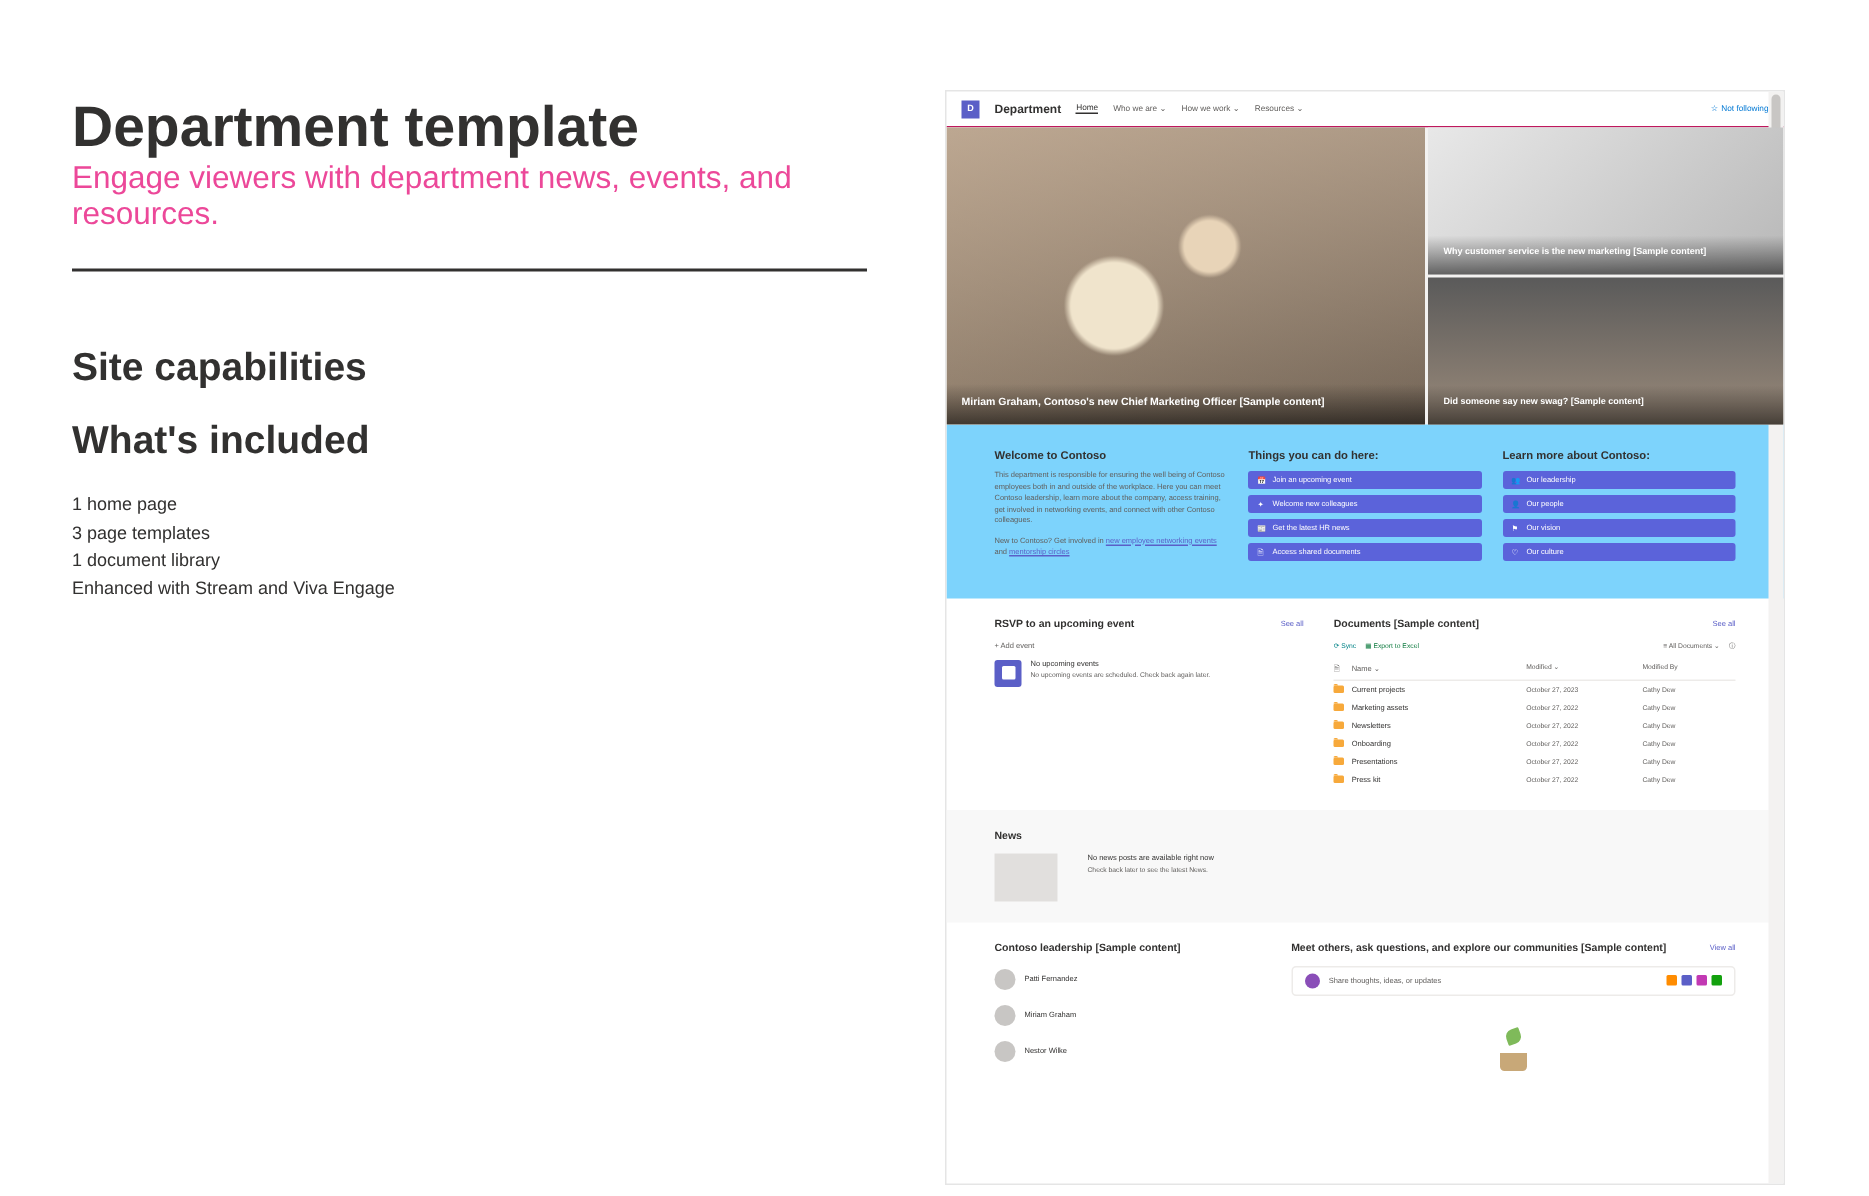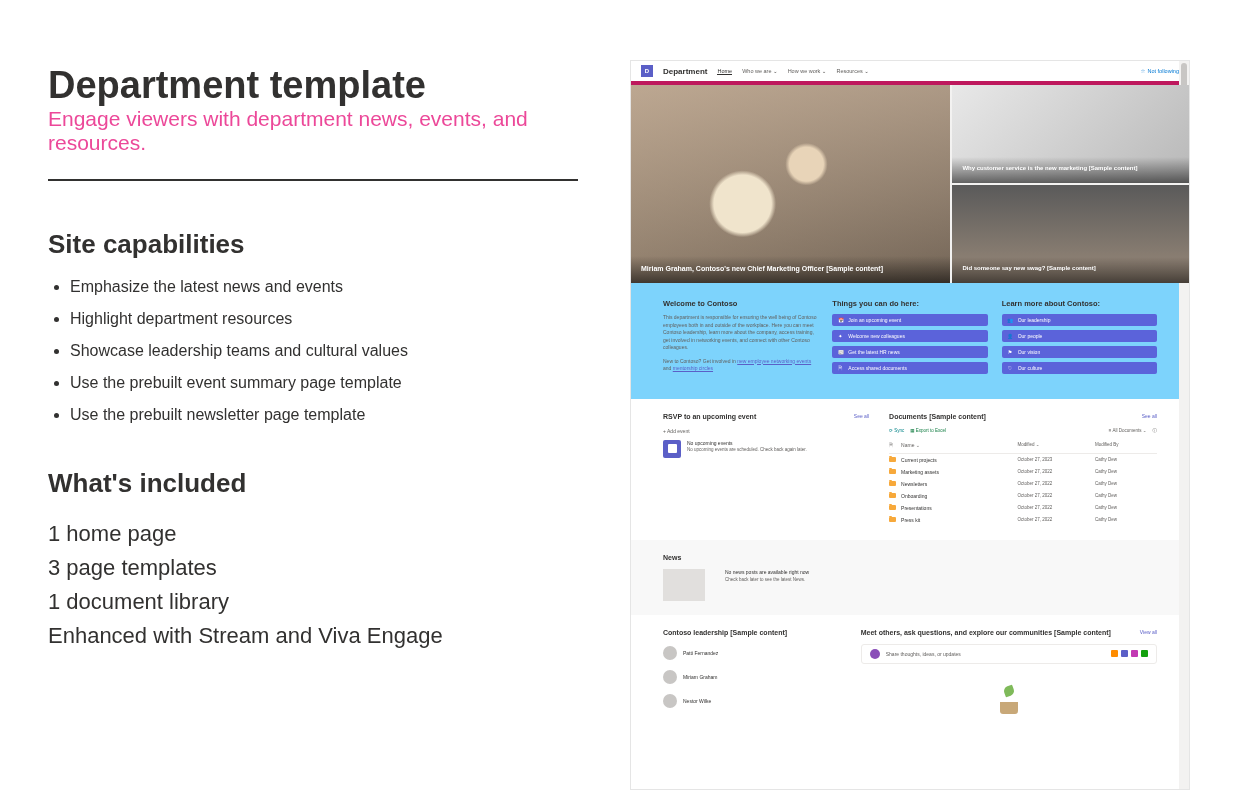--- a/index.html
+++ b/index.html
@@ -5,27 +5,27 @@
 * { box-sizing: border-box; margin: 0; padding: 0; }
 body { font-family: 'Segoe UI', -apple-system, sans-serif; background: #fff; width: 1246px; height: 797px; overflow: hidden; position: relative; }
 
 .left-pane { position: absolute; left: 48px; top: 64px; width: 530px; }
 .main-title { font-size: 38px; font-weight: 700; color: #323130; }
 .subtitle { font-size: 21px; color: #ec4899; margin-bottom: 24px; }
 .divider { border: none; border-top: 2px solid #323130; margin-bottom: 48px; width: 530px; }
 .section-title { font-size: 26px; font-weight: 700; color: #323130; margin-bottom: 18px; }
 .cap-list { list-style: disc; padding-left: 22px; margin-bottom: 44px; }
 .cap-list li { font-size: 16px; color: #323130; margin-bottom: 14px; }
-.included-line { font-size: 22px; color: #323130; line-height: 1.55; }
+.included-line { font-size: 12px; color: #323130; line-height: 1.55; }
 
 .preview { position: absolute; left: 630px; top: 60px; width: 560px; height: 730px; background: #fff; border: 1px solid #e5e5e5; overflow: hidden; font-size: 7px; }
 .preview-scrollbar { position: absolute; right: 0; top: 0; width: 10px; height: 100%; background: #f3f2f1; }
 .preview-scroll-thumb { position: absolute; right: 2px; top: 2px; width: 6px; height: 60px; background: #c8c6c4; border-radius: 3px; }
 
-.p-header { display: flex; align-items: center; height: 24px; padding: 0 10px; gap: 10px; border-bottom: 4px solid #be185d; }
+.p-header { display: flex; align-items: center; height: 24px; padding: 0 10px; gap: 10px; border-bottom: 1px solid #be185d; }
 .p-logo { width: 12px; height: 12px; background: #5b5fc7; display: flex; align-items: center; justify-content: center; color: #fff; font-size: 6px; font-weight: 600; }
 .p-site { font-size: 8px; font-weight: 600; color: #323130; }
 .p-nav { display: flex; gap: 10px; font-size: 5.5px; color: #605e5c; }
 .p-nav-item.active { border-bottom: 1px solid #323130; color: #323130; }
 .p-follow { margin-left: auto; font-size: 5.5px; color: #0078d4; display: flex; align-items: center; gap: 2px; }
 
 .p-hero { display: flex; height: 198px; gap: 2px; background: #f3f2f1; }
 .p-hero-main { flex: 1.35; position: relative; background: linear-gradient(135deg, #c9b299, #8a7a6a); overflow: hidden; }
 .p-hero-main::before { content: ''; position: absolute; inset: 0; background: radial-gradient(circle at 55% 40%, #e8d4b8 8%, transparent 10%), radial-gradient(circle at 35% 60%, #f0e4cc 12%, transparent 14%), linear-gradient(to bottom, rgba(180,160,140,.6), rgba(60,50,40,.3)); }
 .p-hero-right { flex: 1; display: flex; flex-direction: column; gap: 2px; }
@@ -89,27 +89,20 @@
 .p-leaf { position: absolute; top: 2px; left: 10px; width: 10px; height: 10px; background: #7fba5a; border-radius: 50% 10% 50% 10%; transform: rotate(-20deg); }
 </style>
 </head>
 <body>
 
 <div class="left-pane">
   <h1 class="main-title">Department template</h1>
   <p class="subtitle">Engage viewers with department news, events, and resources.</p>
   <hr class="divider">
   <h2 class="section-title">Site capabilities</h2>
-  <ul class="cap-list">
-    <li>Emphasize the latest news and events</li>
-    <li>Highlight department resources</li>
-    <li>Showcase leadership teams and cultural values</li>
-    <li>Use the prebuilt event summary page template</li>
-    <li>Use the prebuilt newsletter page template</li>
-  </ul>
   <h2 class="section-title">What's included</h2>
   <div>
     <div class="included-line">1 home page</div>
     <div class="included-line">3 page templates</div>
     <div class="included-line">1 document library</div>
     <div class="included-line">Enhanced with Stream and Viva Engage</div>
   </div>
 </div>
 
 <div class="preview">

